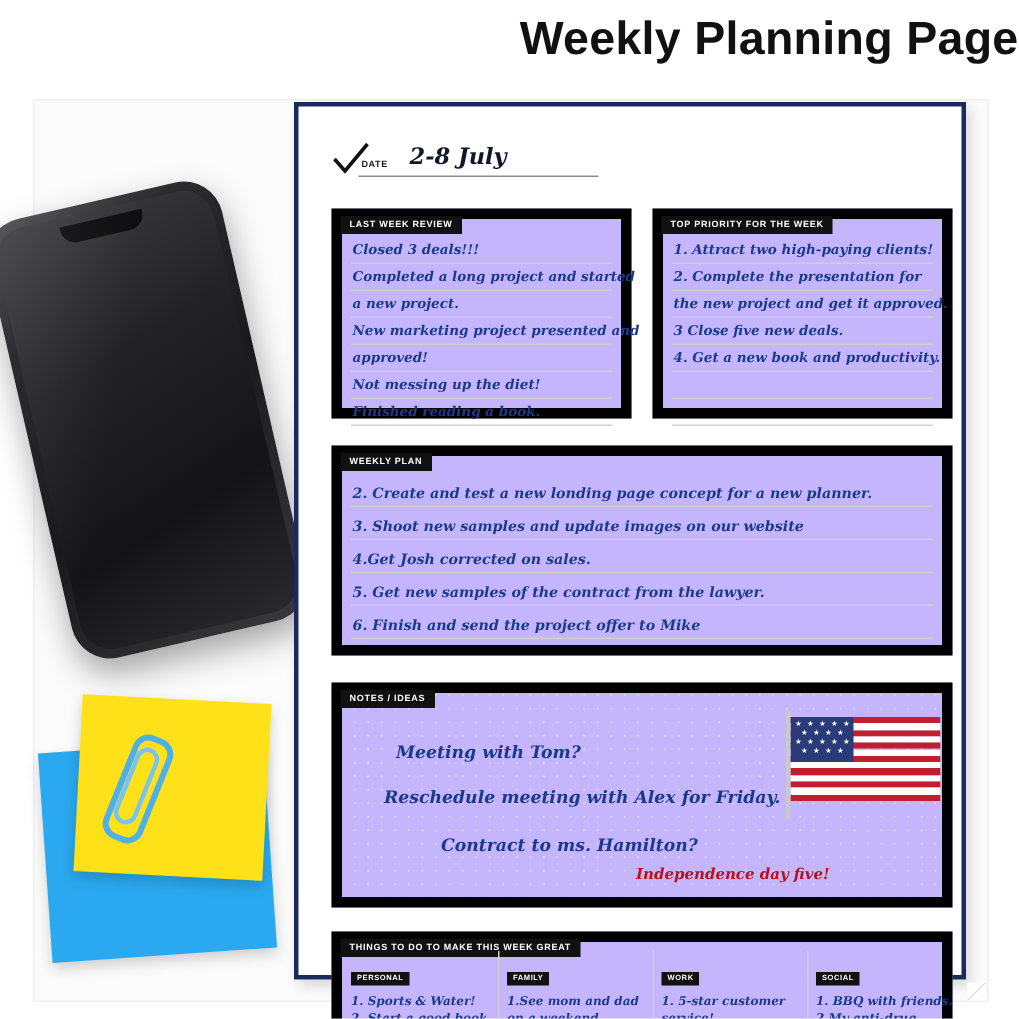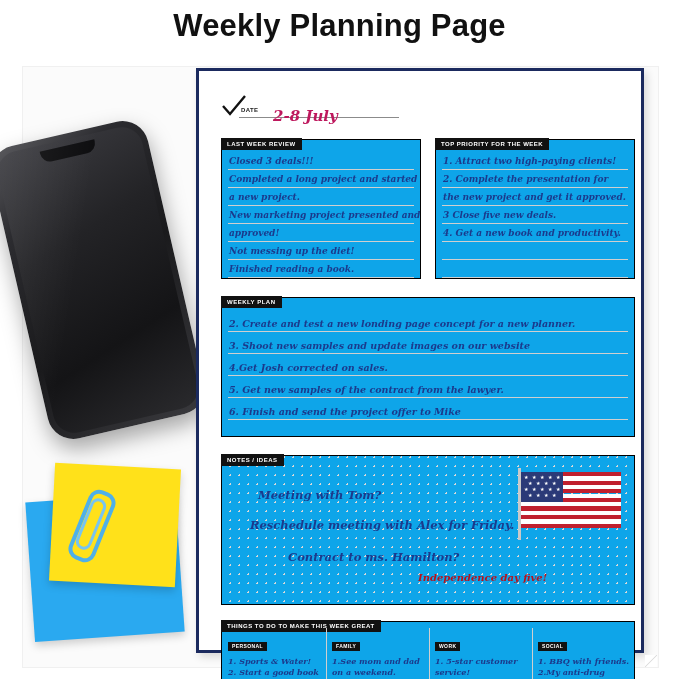--- a/index.html
+++ b/index.html
@@ -7,21 +7,21 @@
     width:679px;height:679px;
     background:#ffffff;
     font-family:"Liberation Sans", sans-serif;
     overflow:hidden;
     position:relative;
   }
   .stage{position:absolute;inset:0;background:#ffffff;}
 
   
   .title{
-    position:absolute;left:0;top:8px;width:679px;text-align:center;
+    position:absolute;left:0;top:8px;width:679px;text-align:right;
     font-size:31px;font-weight:bold;color:#111;letter-spacing:0.2px;
     font-family:"Liberation Sans", sans-serif;
   }
 
   
   .bgpanel{
     position:absolute;left:22px;top:66px;width:635px;height:600px;
     background:#fbfbfb;border:1px solid #f0f0f0;
   }
 
@@ -82,35 +82,35 @@
   
   .datewrap{position:absolute;left:14px;top:16px;width:260px;height:30px;}
   .check{
     position:absolute;left:0;top:0;width:26px;height:22px;
   }
   .datelabel{
     position:absolute;left:20px;top:12px;font-size:6px;font-weight:bold;color:#1a1a1a;
     letter-spacing:.4px;
   }
   .datevalue{
-    position:absolute;left:52px;top:12px;font-family:"DejaVu Serif", serif;
-    font-style:italic;font-size:15px;color:#be185d;font-weight:bold;
+    position:absolute;left:52px;top:0px;font-family:"DejaVu Serif", serif;
+    font-style:italic;font-size:15px;color:#0f172a;font-weight:bold;
   }
   .dateline{
     position:absolute;left:18px;top:22px;width:160px;border-bottom:1px solid #8b8b8b;
   }
 
   
   .chip{
     display:inline-block;background:#111;color:#fff;font-size:6px;font-weight:bold;
     letter-spacing:.5px;padding:3px 6px;line-height:1;
   }
 
   
-  .box{position:absolute;border:1px solid #000000;box-sizing:border-box;background:#0ea5e9;}
+  .box{position:absolute;border:7px solid #000000;box-sizing:border-box;background:#c4b5fd;}
   .box .chiprow{position:absolute;left:-1px;top:-8px;}
   .lines{position:absolute;left:6px;right:6px;top:12px;}
   .line{
     position:relative;border-bottom:1px solid #cfcfcf;height:17px;
   }
   .hand{
     font-family:"DejaVu Serif", serif;font-style:italic;font-weight:bold;
     color:#1b3a8c;font-size:9px;line-height:1;
     position:absolute;left:1px;bottom:3px;white-space:nowrap;
   }

